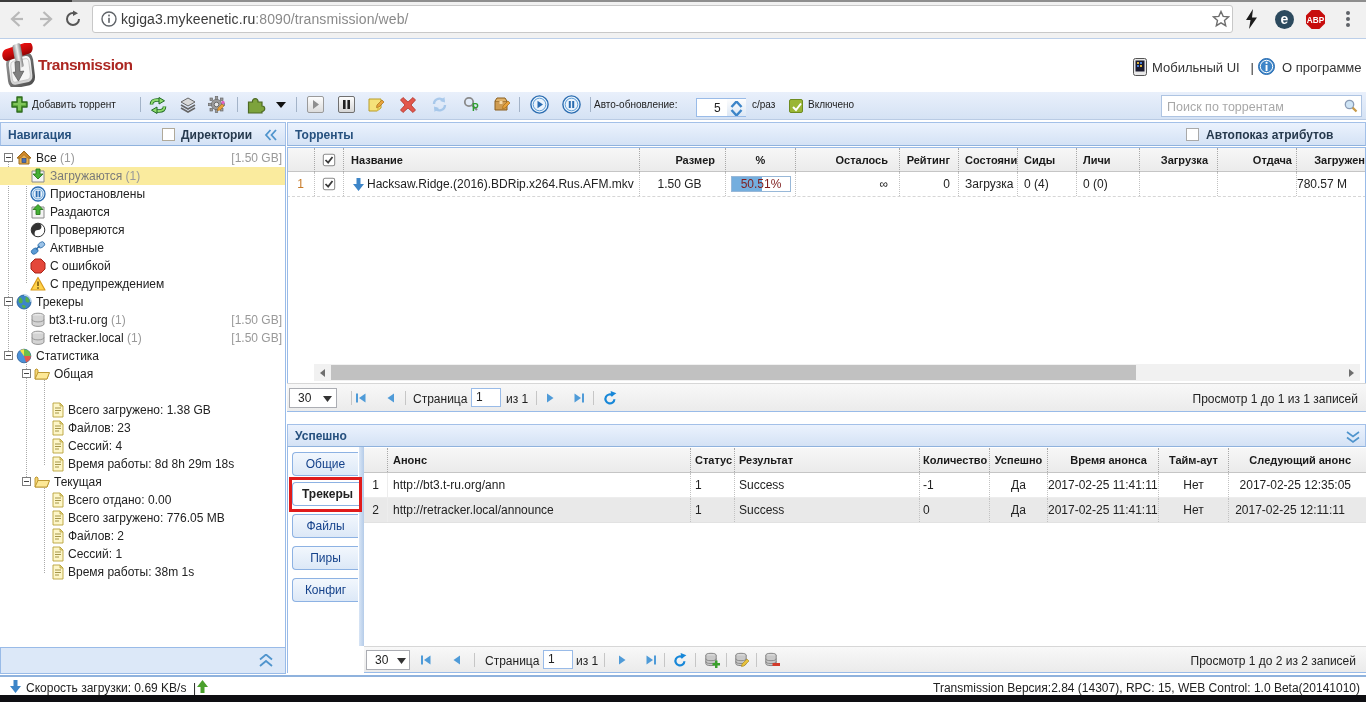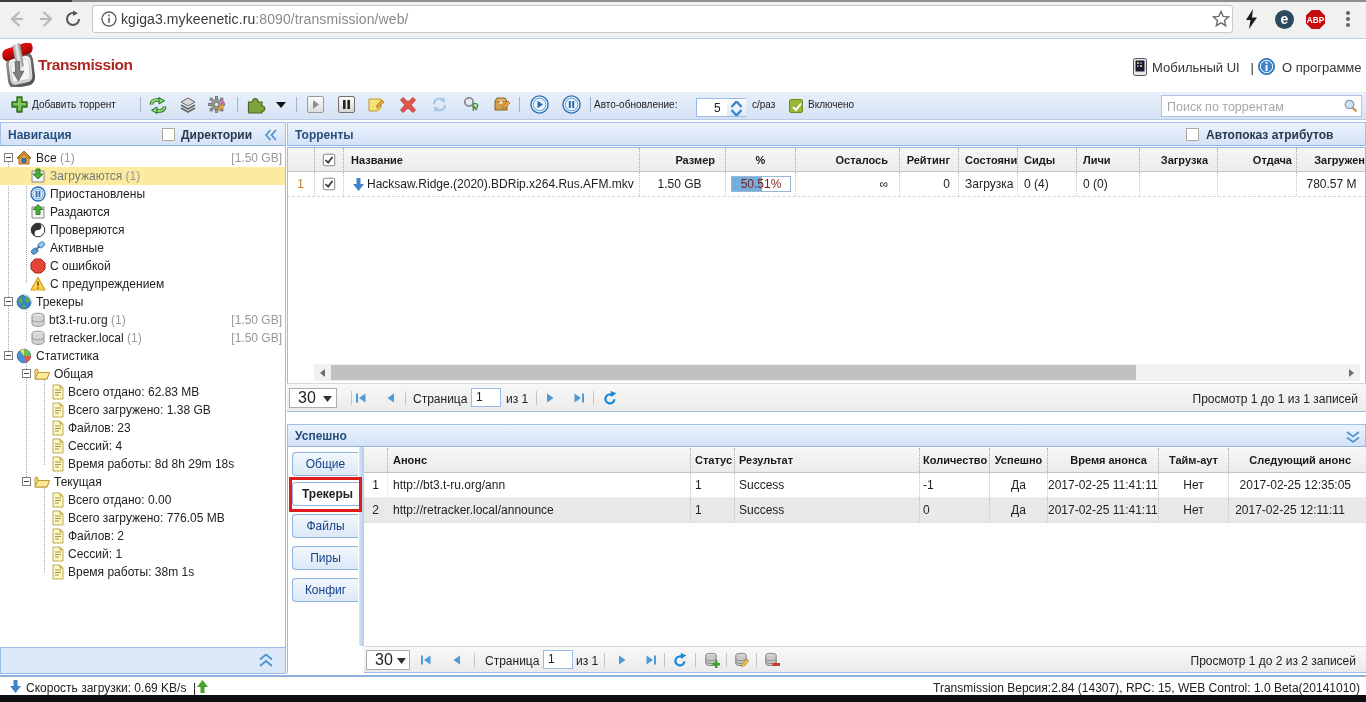--- a/index.html
+++ b/index.html
@@ -29,21 +29,21 @@
   border:1px solid #a3c0e8; border-bottom-color:#8fb2dd; }
 .ptitle .txt { position:absolute; left:7px; top:5px; font-size:12px; font-weight:bold; color:#26507e; }
 .gridhead { background:linear-gradient(#f7f7f7,#ebebeb); border-bottom:1px solid #c5c5c5; }
 .hcell { position:absolute; top:0; height:24px; border-right:1px dotted #a8a8a8; font-size:11px;
   color:#1a1a1a; line-height:24px; overflow:hidden; white-space:nowrap;font-weight:bold; }
 .bcell { position:absolute; top:0; height:24px; border-right:1px dotted #c2c2c2; font-size:12px;
   color:#222; line-height:24px; overflow:hidden; white-space:nowrap; }
 .pagerbar { position:absolute; background:linear-gradient(#f8f8f8,#ebebeb); border-top:1px solid #d7d7d7; }
 .pgsep { position:absolute; top:5px; width:1px; height:14px; background:#c6c6c6; }
 .combo { position:absolute; width:50px; height:20px; background:#fff; border:1px solid #abadb3;
-  font-size:16px; line-height:18px; padding-left:8px; color:#222; }
+  font-size:12px; line-height:18px; padding-left:8px; color:#222; }
 .pginput { position:absolute; width:30px; height:19px; background:#fff; border:1px solid #99bbe8;
   font-size:12px; line-height:17px; padding-left:4px; color:#222; }
 
 .navrow { position:absolute; left:0; width:285px; height:18px; font-size:12px; line-height:18px; white-space:nowrap; }
 .navrow .lbl { position:absolute; top:0; }
 .navrow .cnt { color:#999; }
 .navrow .sz { position:absolute; right:3px; top:0; color:#999; }
 .exp { position:absolute; width:9px; height:9px; background:#fff; border:1px solid #7d7d7d; }
 .exp i { position:absolute; left:1px; top:3px; width:5px; height:1px; background:#444; }
 .tabv { position:absolute; left:292px; width:66px; height:24px; background:linear-gradient(#f2f7fd,#dce8f7);
@@ -496,26 +496,20 @@
   </div>
   <div class="navrow" style="top:219px">
     <div class="exp" style="left:22px;top:4px">
         <i></i>
       </div>
     <svg class="abs" style="left:34px;top:1px" width="16" height="16" viewBox="0 0 16 16">
         <use href="#i-folder"></use>
       </svg>
     <div class="lbl" style="left:54px">Общая</div>
   </div>
-  <div class="navrow" style="top:237px">
-    <svg class="abs" style="left:50px;top:1px" width="16" height="16" viewBox="0 0 16 16">
-        <use href="#i-page"></use>
-      </svg>
-    <div class="lbl" style="left:68px">Всего отдано: 62.83 MB</div>
-  </div>
   <div class="navrow" style="top:255px">
     <svg class="abs" style="left:50px;top:1px" width="16" height="16" viewBox="0 0 16 16">
         <use href="#i-page"></use>
       </svg>
     <div class="lbl" style="left:68px">Всего загружено: 1.38 GB</div>
   </div>
   <div class="navrow" style="top:273px">
     <svg class="abs" style="left:50px;top:1px" width="16" height="16" viewBox="0 0 16 16">
         <use href="#i-page"></use>
       </svg>
@@ -608,37 +602,37 @@
   <div class="bcell" style="left:0;width:28px;text-align:center;color:#c77b29">1</div>
   <div class="bcell" style="left:28px;width:29px">
     <svg style="margin:5px auto" width="14" height="14" viewBox="0 0 16 16">
         <use href="#i-check"></use>
       </svg>
   </div>
   <div class="bcell" style="left:57px;width:296px;padding-left:9px">
     <svg style="position:absolute;left:9px;top:6px" width="11" height="13" viewBox="0 0 11 13">
         <path d="M3.5 0 H7.5 V6 H11 L5.5 13 L0 6 H3.5 Z" fill="#3d85c8"></path>
       </svg>
-    <span style="margin-left:14px">Hacksaw.Ridge.(2020).BDRip.x264.Rus.AFM.mkv</span>
+    <span style="margin-left:14px">Hacksaw.Ridge.(2016).BDRip.x264.Rus.AFM.mkv</span>
   </div>
   <div class="bcell" style="left:353px;width:86px;text-align:center;padding-right:6px">1.50 GB</div>
   <div class="bcell" style="left:439px;width:70px">
     <div style="position:absolute;left:5px;top:4px;width:60px;height:16px;background:#fff;border:1px solid #98b8d8">
       <div style="position:absolute;left:0;top:0;width:30px;height:14px;background:#74aede"></div>
       <div style="position:absolute;left:0;top:0;width:58px;text-align:center;font-size:12px;line-height:15px;color:#7f1d1d">50.51%</div>
     </div>
   </div>
   <div class="bcell" style="left:509px;width:104px;text-align:right;padding-right:11px">∞</div>
   <div class="bcell" style="left:613px;width:59px;text-align:right;padding-right:8px">0</div>
   <div class="bcell" style="left:672px;width:59px;padding-left:6px">Загрузка</div>
   <div class="bcell" style="left:731px;width:59px;padding-left:6px">0 (4)</div>
   <div class="bcell" style="left:790px;width:63px;padding-left:6px">0 (0)</div>
   <div class="bcell" style="left:853px;width:78px"></div>
   <div class="bcell" style="left:931px;width:79px"></div>
-  <div class="bcell" style="left:1010px;width:69px;text-align:center;border-right:none;padding-right:0">780.57 M</div>
+  <div class="bcell" style="left:1010px;width:69px;text-align:left;border-right:none;padding-right:0">780.57 M</div>
 </div>
 <div class="abs" style="left:287px;top:197px;width:1079px;height:167px;background:#fff"></div>
 <div class="abs" style="left:287px;top:147px;width:1px;height:265px;background:#99bbe8"></div>
 <div class="abs" style="left:1365px;top:147px;width:1px;height:265px;background:#99bbe8"></div>
 <div class="abs" style="left:1365px;top:447px;width:1px;height:226px;background:#99bbe8"></div>
 
 <div class="abs" style="left:314px;top:364px;width:1046px;height:17px;background:#f1f1f1">
   <svg class="abs" style="left:5px;top:5px" width="8" height="8" viewBox="0 0 8 8">
       <path d="M6 0 L1 4 L6 8 Z" fill="#6e6e6e"></path>
     </svg>

